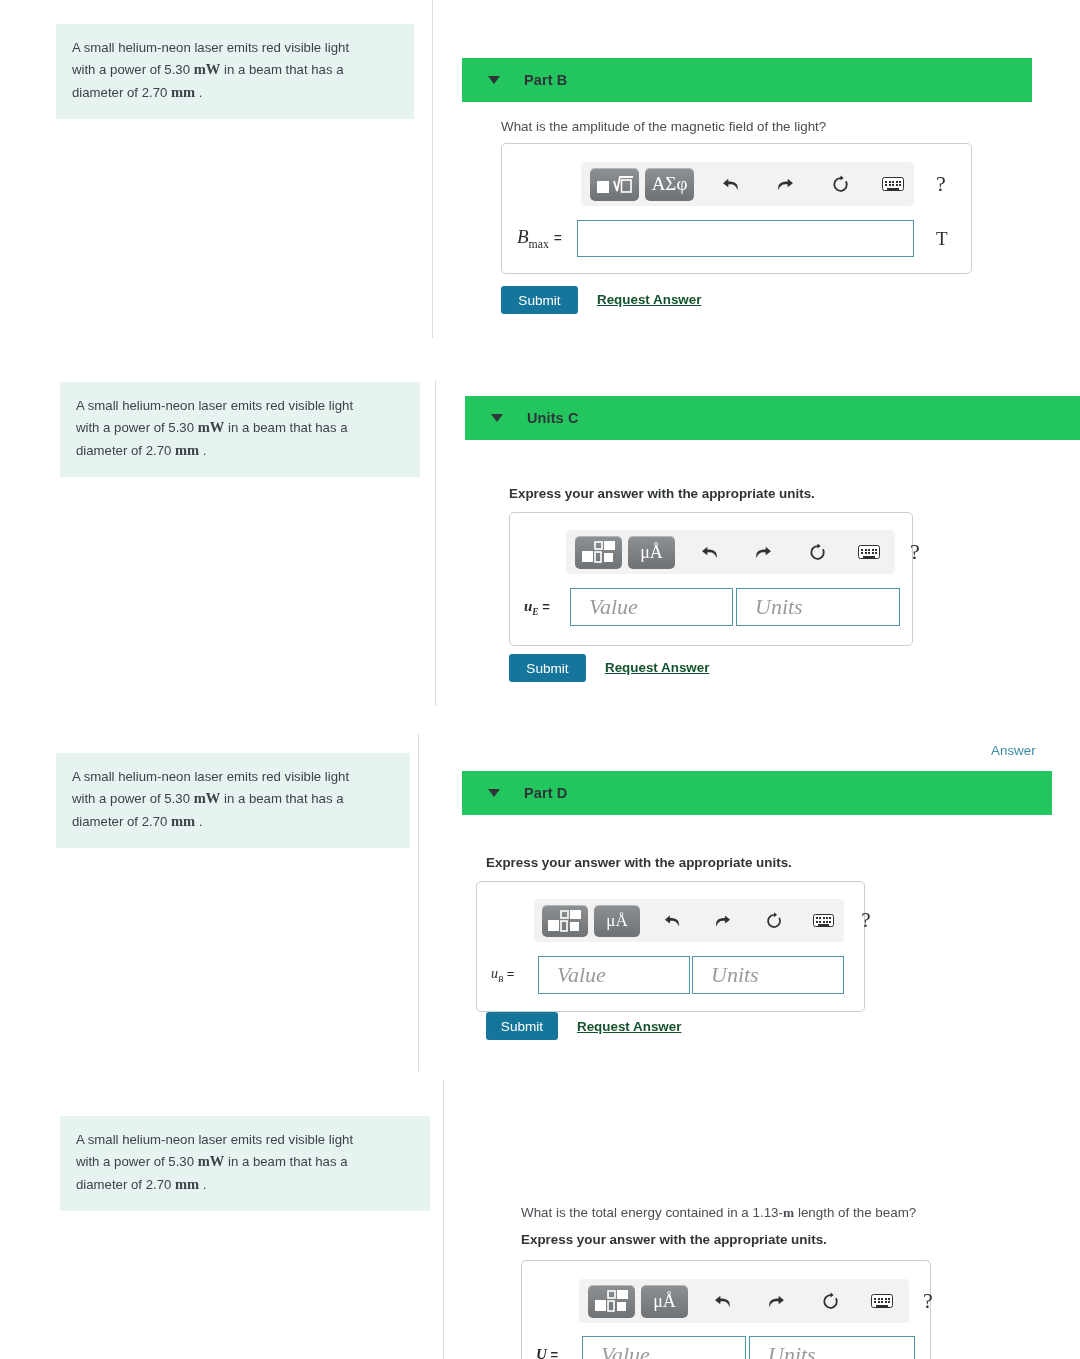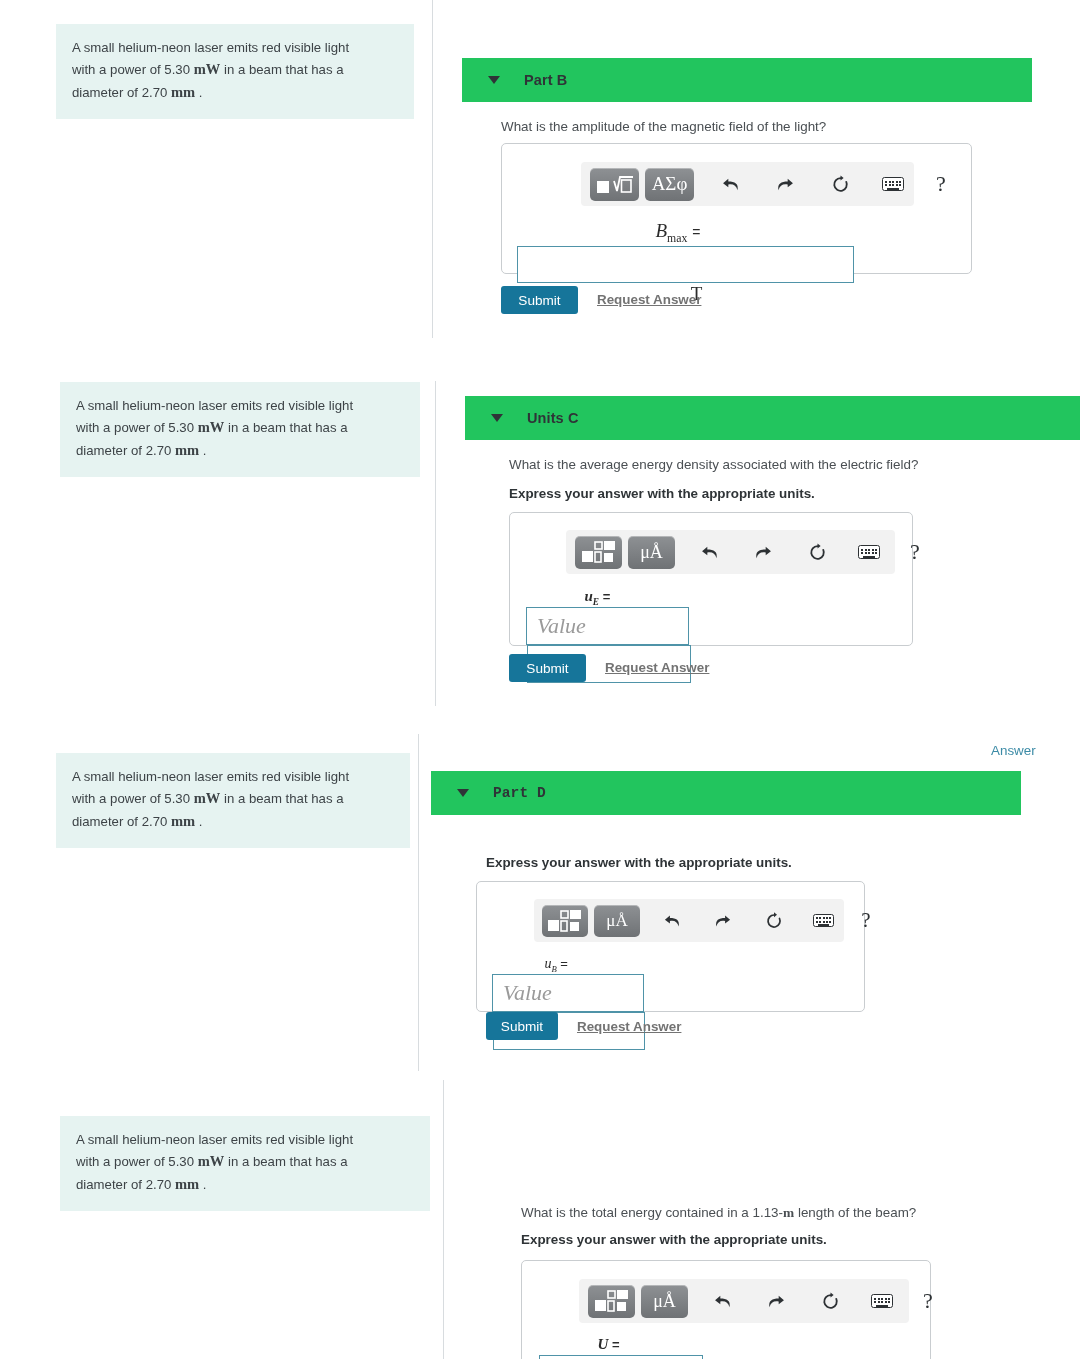--- a/index.html
+++ b/index.html
@@ -49,37 +49,37 @@
     background:linear-gradient(#8e9194,#6f7275);
     border-radius:5px;display:flex;align-items:center;justify-content:center;
     color:#fff;box-shadow:0 1px 0 rgba(255,255,255,.35) inset;flex:0 0 auto;
   }
   .tbtn.greek{font-family:"Liberation Serif",serif;font-weight:400;}
   .ticon{display:flex;align-items:center;justify-content:center;color:#2d3134;flex:0 0 auto;}
 
   .kbd{border:1.6px solid #2d3134;border-radius:2.5px;box-sizing:border-box;position:relative;background:#fff;}
   .kbd i{position:absolute;background:#2d3134;display:block;}
 
-  .inrow{position:absolute;display:flex;align-items:center;flex-direction:column;}
+  .inrow{position:absolute;display:flex;align-items:center;}
   .varlabel{font-family:"Liberation Serif",serif;color:#2b2b2b;white-space:nowrap;}
   .varlabel sub{font-size:.62em;}
   .field{
     border:1px solid #4f93a8;background:#fff;box-sizing:border-box;
-    display:flex;align-items:center;padding-left:10px;
+    display:flex;align-items:center;padding-left:18px;
     font-family:"Liberation Serif",serif;font-style:italic;color:#9a9a9a;
   }
   .unitsuffix{font-family:"Liberation Serif",serif;color:#2b2b2b;}
 
   .submit{
     position:absolute;background:#16759a;color:#fff;border:0;border-radius:3px;
     font-family:"Liberation Sans",sans-serif;font-size:13.6px;
     display:flex;align-items:center;justify-content:center;cursor:pointer;
   }
   .reqans{
-    position:absolute;color:#737373;font-size:13.4px;font-weight:700;
+    position:absolute;color:#14532d;font-size:13.4px;font-weight:700;
     text-decoration:underline;cursor:pointer;white-space:nowrap;
   }
   .constants{position:absolute;color:#3c8ba6;font-size:13.4px;white-space:nowrap;}
 </style>
 </head>
 <body>
 
 <div class="page">
 
   <div class="segment" style="top:0;height:345px;">
@@ -177,21 +177,20 @@
       <span>diameter of 2.70</span>
       <span class="unit">mm</span>
       <span>.</span>
     </div>
 
     <div class="part-header" style="left:465px;top:51px;width:615px;">
       <span class="chevron"></span>
       <span class="part-title">Units C</span>
     </div>
 
-    <div class="qtext" style="left:509px;top:111px;">What is the average energy density associated with the electric field?</div>
     <div class="qbold" style="left:509px;top:141px;">Express your answer with the appropriate units.</div>
 
     <div class="ansbox" style="left:509px;top:167px;width:404px;height:134px;">
       <div class="toolbar" style="left:56px;top:17px;width:329px;height:44px;padding:0 0 0 9px;">
         <div class="tbtn" style="width:47px;height:33px;">
           <svg width="38" height="26" viewBox="0 0 38 26" aria-hidden="true">
             <rect x="2" y="12" width="11" height="11" fill="#ffffff"></rect>
             <rect x="15" y="3" width="7" height="7" fill="none" stroke="#ffffff" stroke-width="1.6"></rect>
             <rect x="24" y="2" width="11" height="9" fill="#ffffff"></rect>
             <rect x="24" y="14" width="9" height="9" fill="#ffffff"></rect>
@@ -261,21 +260,21 @@
     <div class="blurb" style="left:56px;top:44px;width:354px;">
       <span>A small helium-neon laser emits red visible light</span><br>
       <span>with a power of 5.30</span>
       <span class="unit">mW</span>
       <span>in a beam that has a</span><br>
       <span>diameter of 2.70</span>
       <span class="unit">mm</span>
       <span>.</span>
     </div>
 
-    <div class="part-header" style="left:431px;top:62px;width:590px;font-family:Liberation Mono, monospace;">
+    <div class="part-header" style="left:462px;top:62px;width:590px;">
       <span class="chevron"></span>
       <span class="part-title">Part D</span>
     </div>
 
     <div class="qbold" style="left:486px;top:146px;">Express your answer with the appropriate units.</div>
 
     <div class="ansbox" style="left:476px;top:172px;width:389px;height:131px;">
       <div class="toolbar" style="left:57px;top:17px;width:310px;height:43px;padding:0 0 0 8px;">
         <div class="tbtn" style="width:46px;height:32px;">
           <svg width="38" height="26" viewBox="0 0 38 26" aria-hidden="true">

